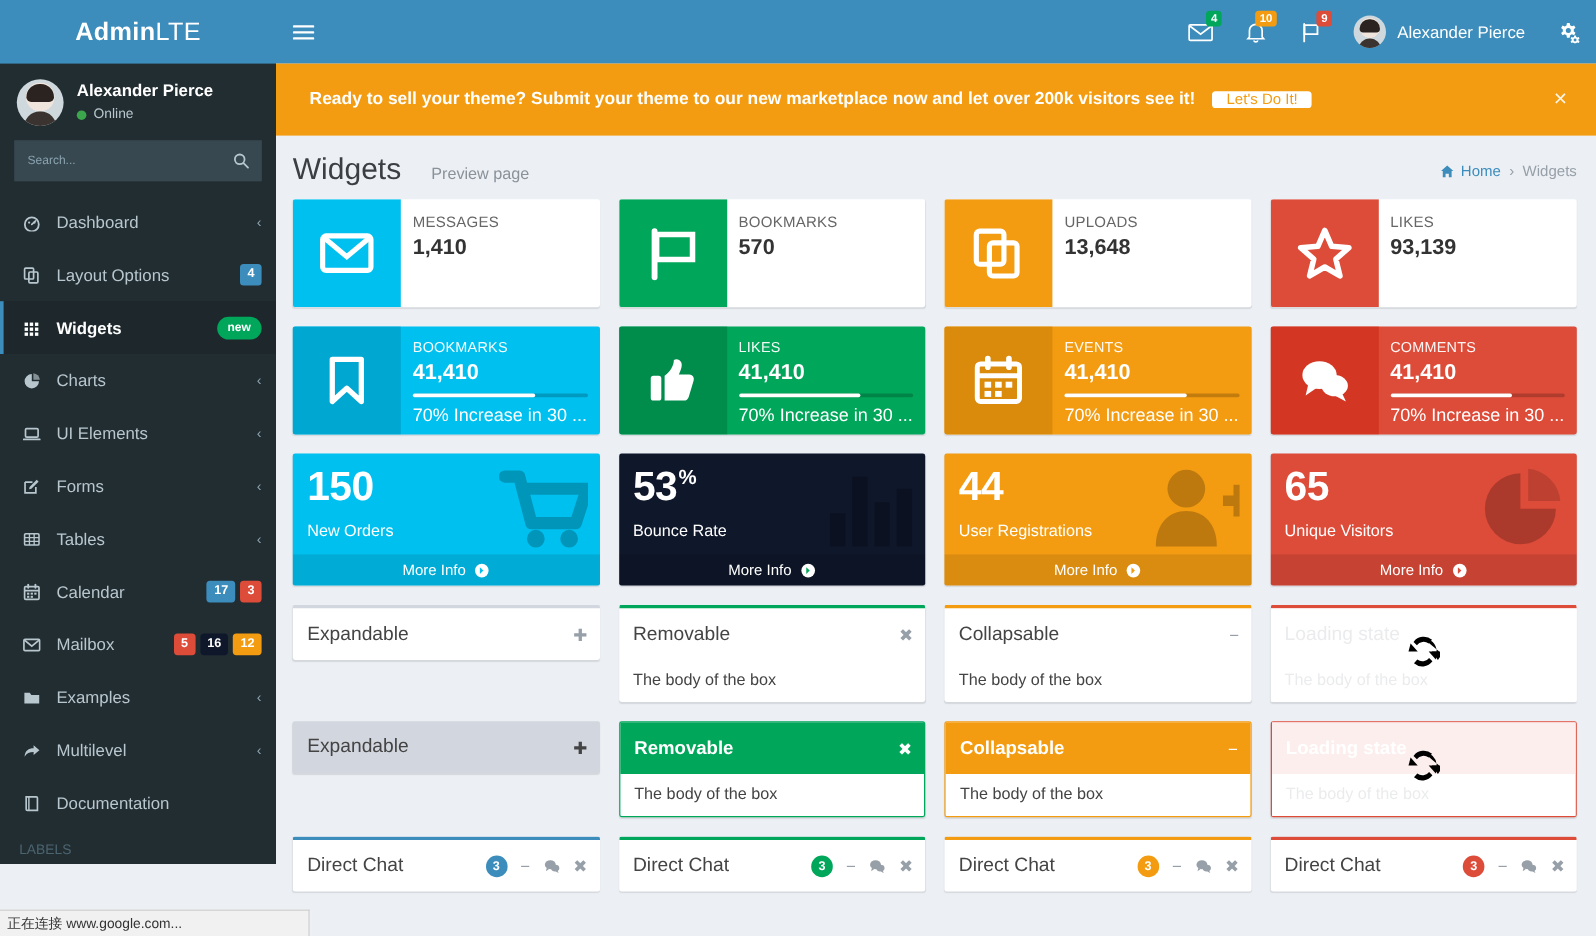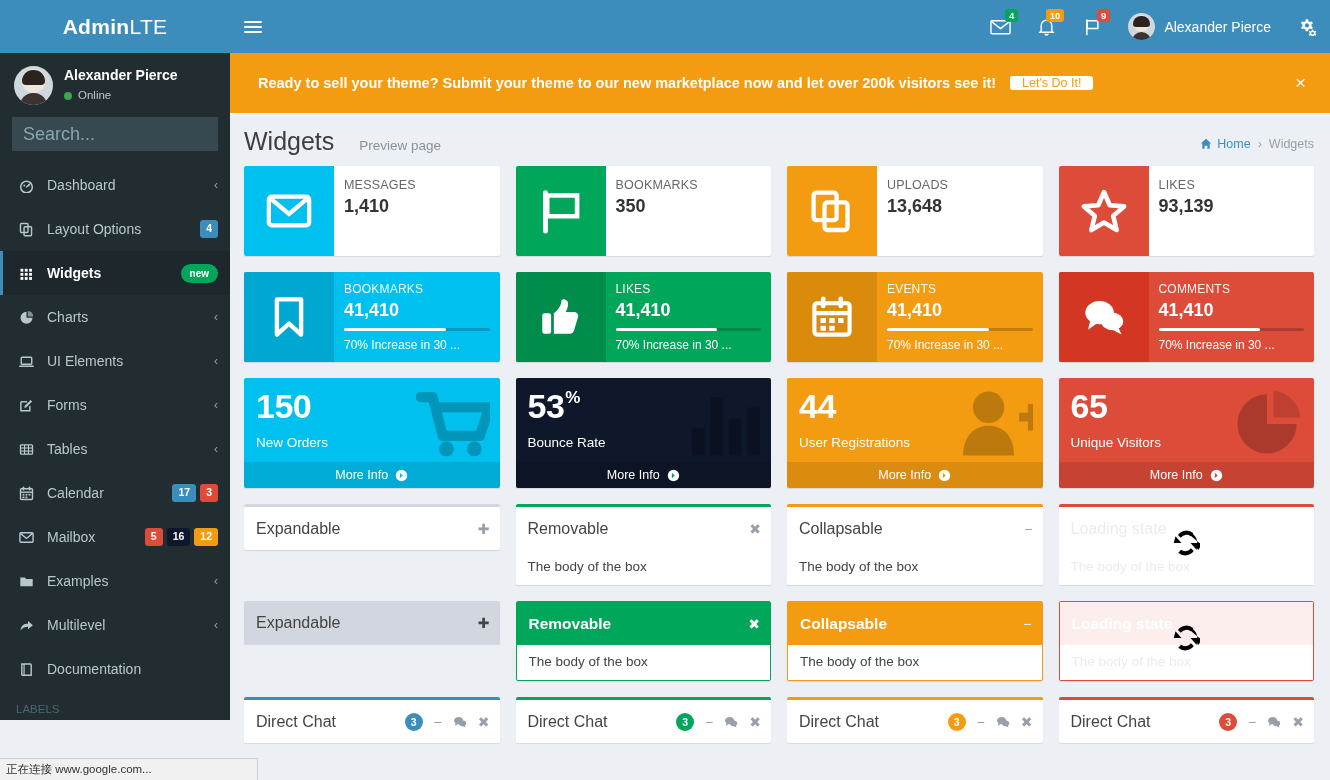--- a/index.html
+++ b/index.html
@@ -45,21 +45,21 @@
   .userinfo .status { color: #b8c7ce; font-size: 11.5px; display: flex; align-items: center; gap: 6px; margin-top: 3px;}
   .dot { width: 8px; height: 8px; border-radius: 50%; background: #3ca64c; display: inline-block; }
 
   .searchwrap { padding: 0 12px 12px 12px; }
   .searchbox {
     display: flex; align-items: center; background: #374850;
     border: 1px solid #374850; height: 34px;
   }
   .searchbox input {
     flex: 1; background: transparent; border: 0; outline: none;
-    color: #e5e5e5; font-size: 18px; padding: 0 10px;
+    color: #e5e5e5; font-size: 10px; padding: 0 10px;
     font-family: "Liberation Sans", sans-serif;
   }
   .searchbox input::placeholder { color: #8aa4b1; }
   .searchbtn {
     width: 32px; height: 32px; background: transparent; border: 0; cursor: pointer;
     color: #b8c7ce; display: flex; align-items: center; justify-content: center;
   }
 
   .navheader {
     color: #4b646f; font-size: 11.5px; padding: 11px 16px 11px 16px;
@@ -150,21 +150,21 @@
   .ibtext { font-size: 12.5px; color: #666; text-transform: uppercase; letter-spacing: .2px;
             white-space: nowrap; overflow: hidden; text-overflow: ellipsis;}
   .ibnum { font-size: 18px; font-weight: 700; color: #333; margin-top: 4px; }
 
   
   .infobox.colored .ibcontent { color: #fff; padding-top: 10px; }
   .infobox.colored .ibtext { color: #fff; opacity: .95; font-size: 12px;}
   .infobox.colored .ibnum { color: #fff; font-size: 18px; }
   .progwrap { height: 3px; background: rgba(0,0,0,.2); margin-top: 7px; border-radius: 2px; }
   .prog { height: 3px; background: #fff; border-radius: 2px; }
-  .progdesc { font-size: 12px; color: #fff; margin-top: 7px; white-space: nowrap;
+  .progdesc { font-size: 15px; color: #fff; margin-top: 7px; white-space: nowrap;
               overflow: hidden; text-overflow: ellipsis; }
 
   
   .smallbox { border-radius: 2px; position: relative; overflow: hidden; color: #fff;
               box-shadow: 0 1px 1px rgba(0,0,0,.1); }
   .sbinner { padding: 11px 12px 6px 12px; position: relative; height: 84px; }
   .sbinner h3 { font-size: 34px; font-weight: 700; line-height: 1; letter-spacing: -.5px; }
   .sbinner h3 sup { font-size: 17px; font-weight: 700; vertical-align: top; margin-left: 1px;}
   .sbinner p { font-size: 13.5px; margin-top: 12px; }
   .sbicon { position: absolute; right: 10px; top: 8px; opacity: .22; }
@@ -481,21 +481,21 @@
         <div class="col">
           <div class="infobox">
       <div class="ibicon" style="background:#00a65a">
               <svg width="46" height="46" viewBox="0 0 16 16">
                 <line x1="2.6" y1="1.6" x2="2.6" y2="15" stroke="currentColor" stroke-width="1.7" stroke-linecap="round"></line>
                 <path d="M3.2 2.6 h10.4 v7.2 H3.2 Z" fill="none" stroke="currentColor" stroke-width="1.6"></path>
               </svg>
             </div>
       <div class="ibcontent">
         <div class="ibtext">BOOKMARKS</div>
-        <div class="ibnum">350</div>
+        <div class="ibnum">570</div>
       </div>
     </div>
         </div>
         <div class="col">
           <div class="infobox">
       <div class="ibicon" style="background:#f39c12">
               <svg width="46" height="46" viewBox="0 0 16 16">
                 <rect x="1.6" y="1.6" width="8" height="9.6" rx="1" fill="none" stroke="currentColor" stroke-width="1.5"></rect>
                 <rect x="5.4" y="5" width="8" height="9.6" rx="1" fill="none" stroke="currentColor" stroke-width="1.5"></rect>
               </svg>

